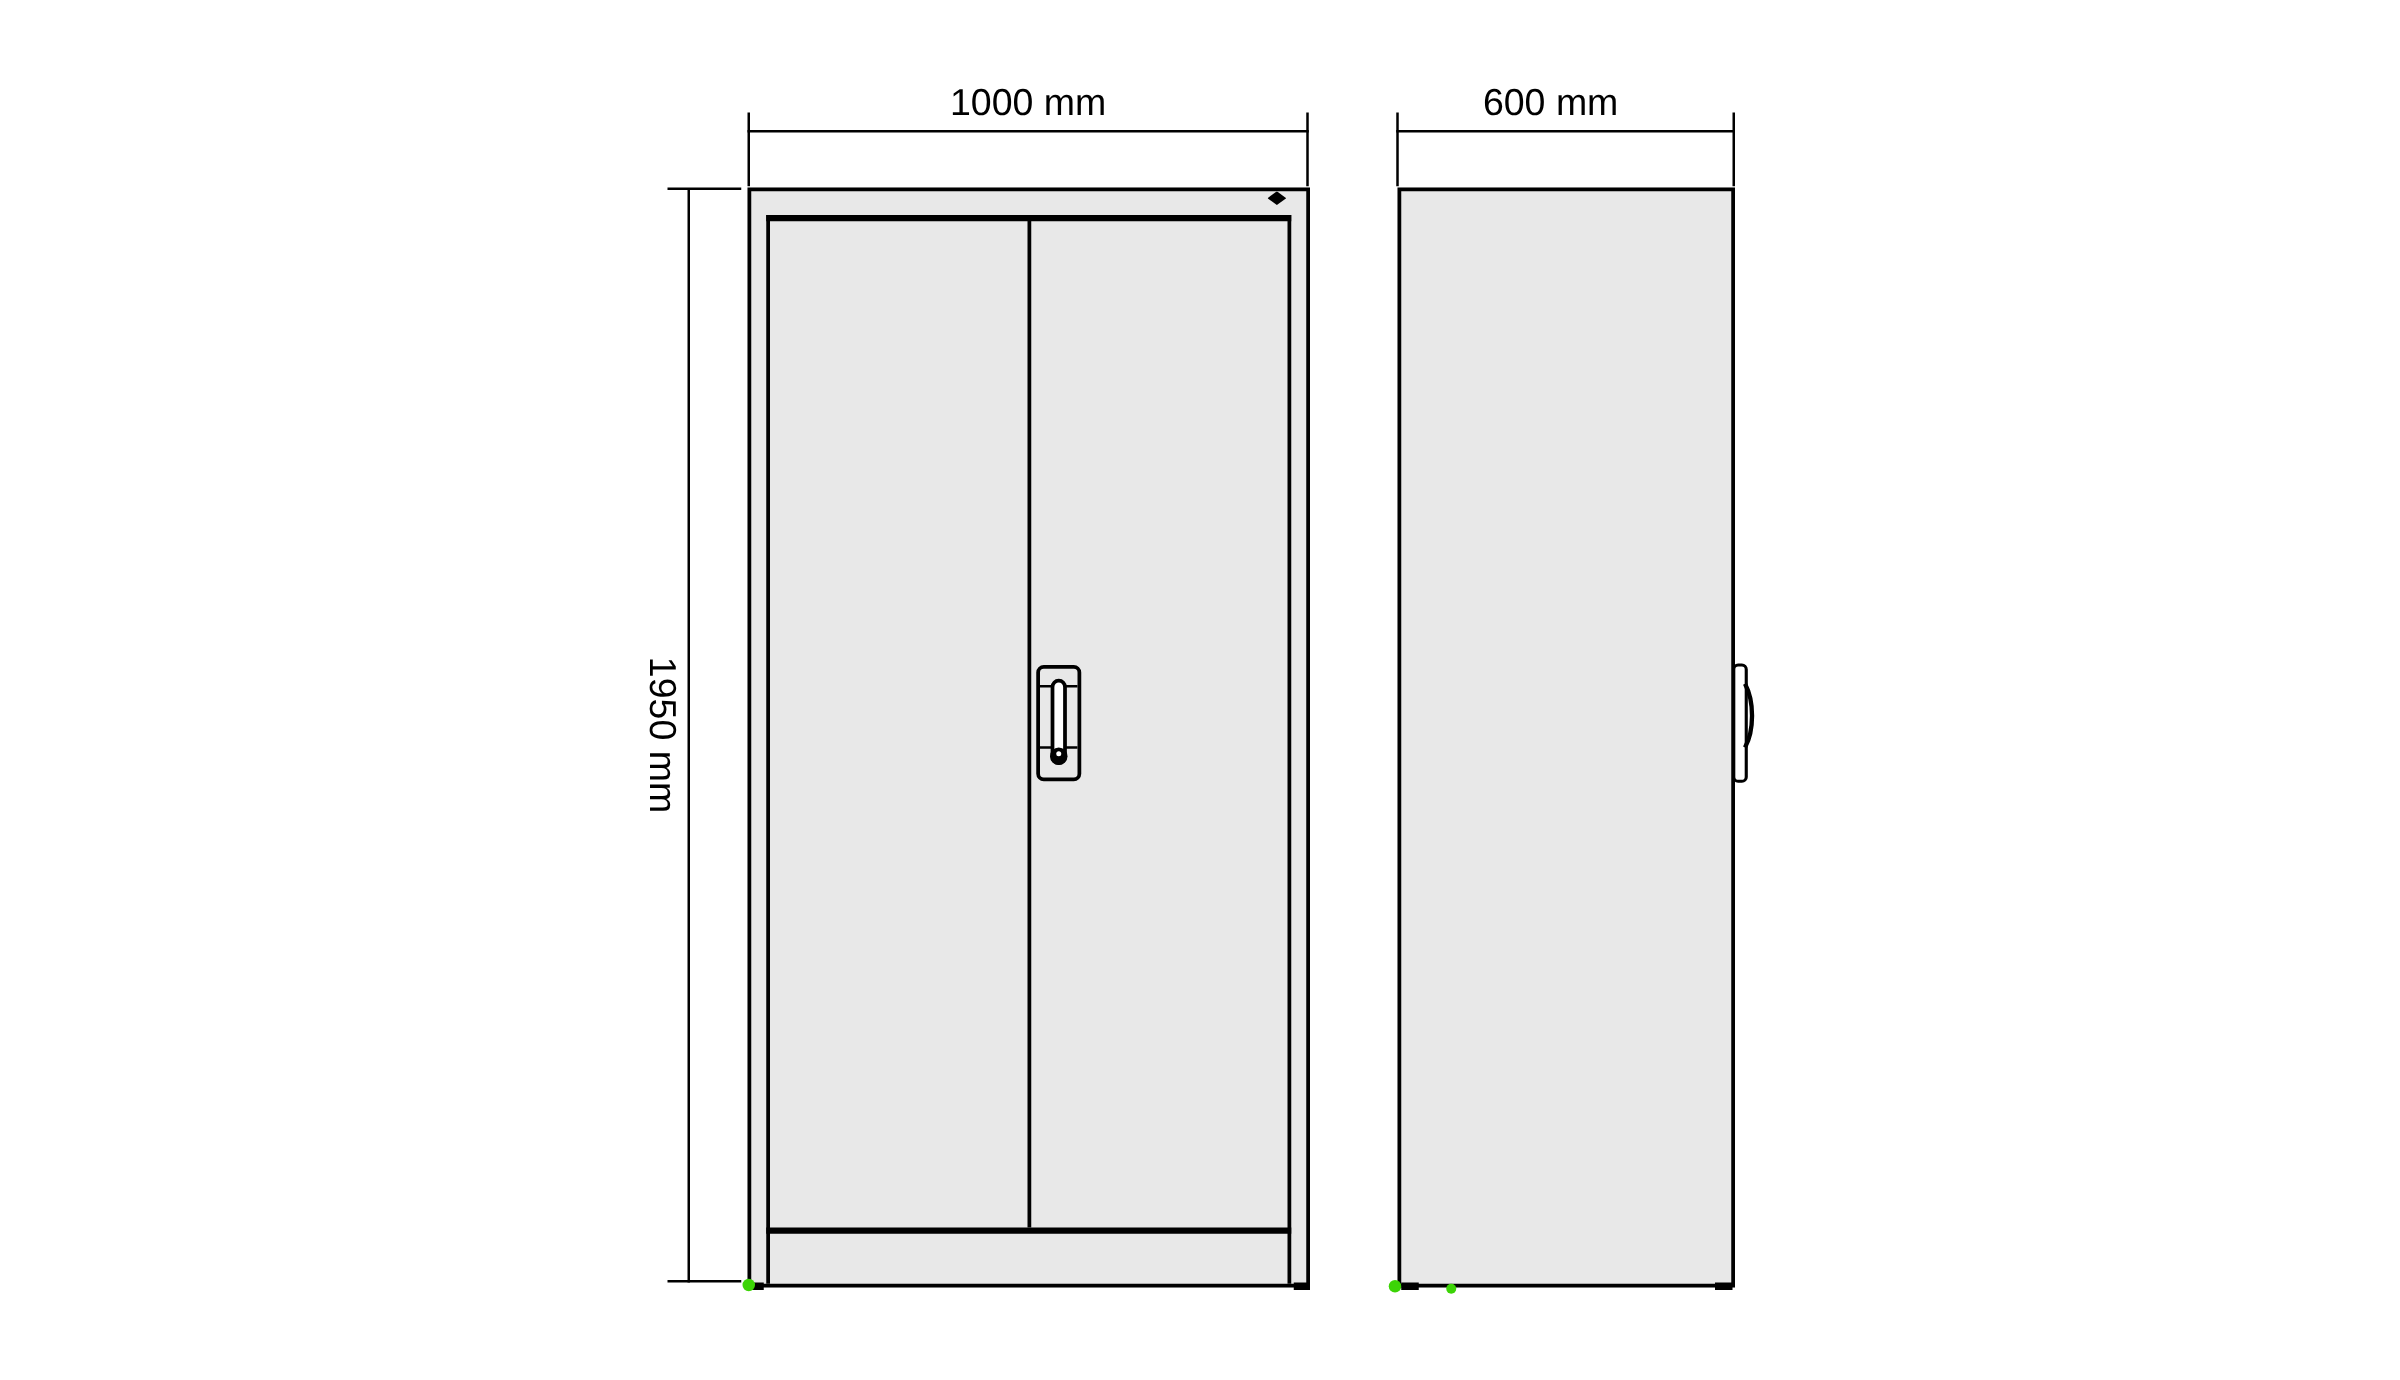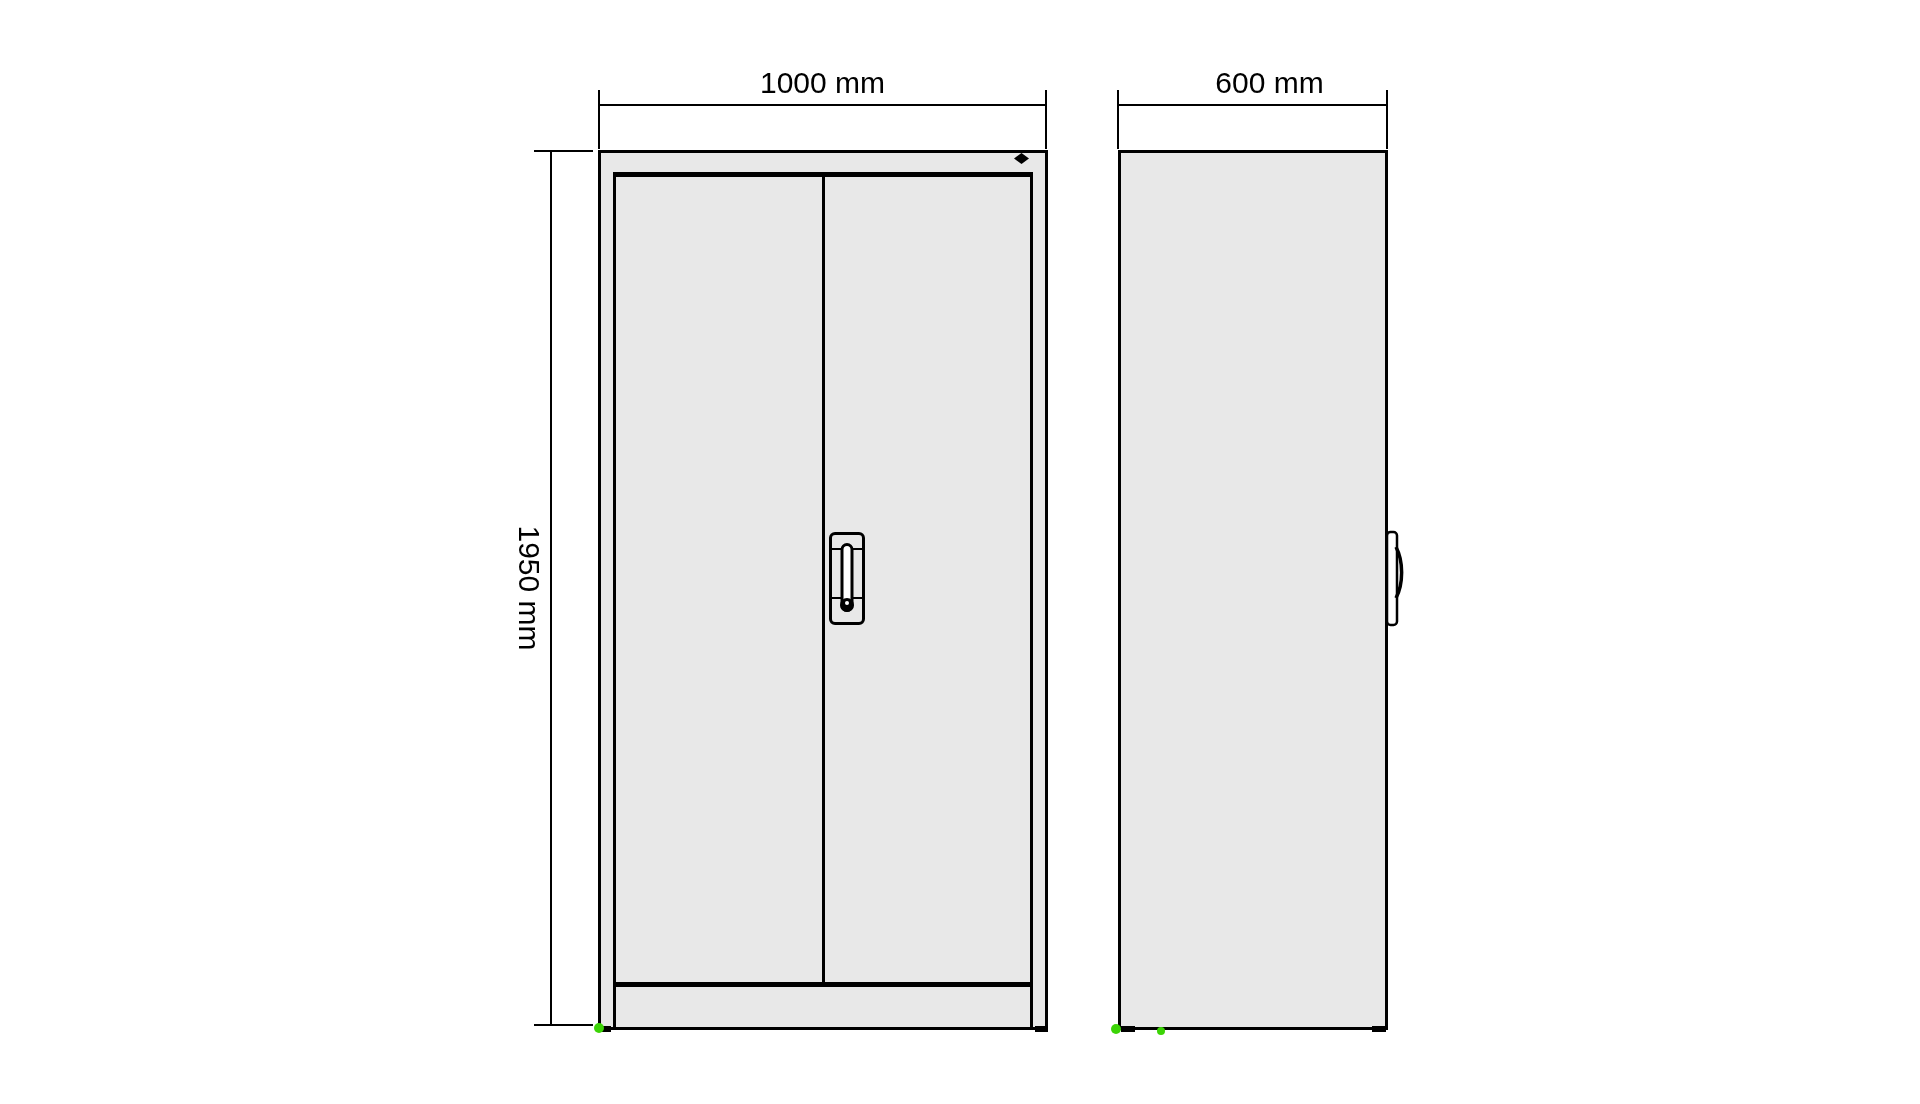--- a/index.html
+++ b/index.html
@@ -52,21 +52,21 @@
   .side-foot-left{left:1121px;top:1026px;width:14px;}
   .side-foot-right{left:1372px;top:1026px;width:14px;}
   .side-marker-1{left:1111px;top:1024px;width:10px;height:10px;}
   .side-marker-2{left:1157px;top:1027px;width:8px;height:8px;}
   .side-handle-svg{position:absolute;left:1386px;top:529px;}
 
   
   .dim-label{position:absolute;font-size:30px;line-height:34px;text-align:center;
     color:var(--line);white-space:nowrap;}
   .fw-label{left:598px;top:66px;width:449px;}
-  .sw-label{left:1134px;top:66px;width:271px;}
+  .sw-label{left:1105px;top:66px;width:271px;}
   .h-label{left:529px;top:588px;width:auto;transform:translate(-50%,-50%) rotate(90deg);}
 
   .fw-ext-left{left:598px;top:90px;width:2px;height:59px;}
   .fw-ext-right{left:1045px;top:90px;width:2px;height:59px;}
   .fw-line{left:598px;top:104px;width:449px;height:2px;}
 
   .sw-ext-left{left:1117px;top:90px;width:2px;height:59px;}
   .sw-ext-right{left:1386px;top:90px;width:2px;height:59px;}
   .sw-line{left:1117px;top:104px;width:271px;height:2px;}
 

